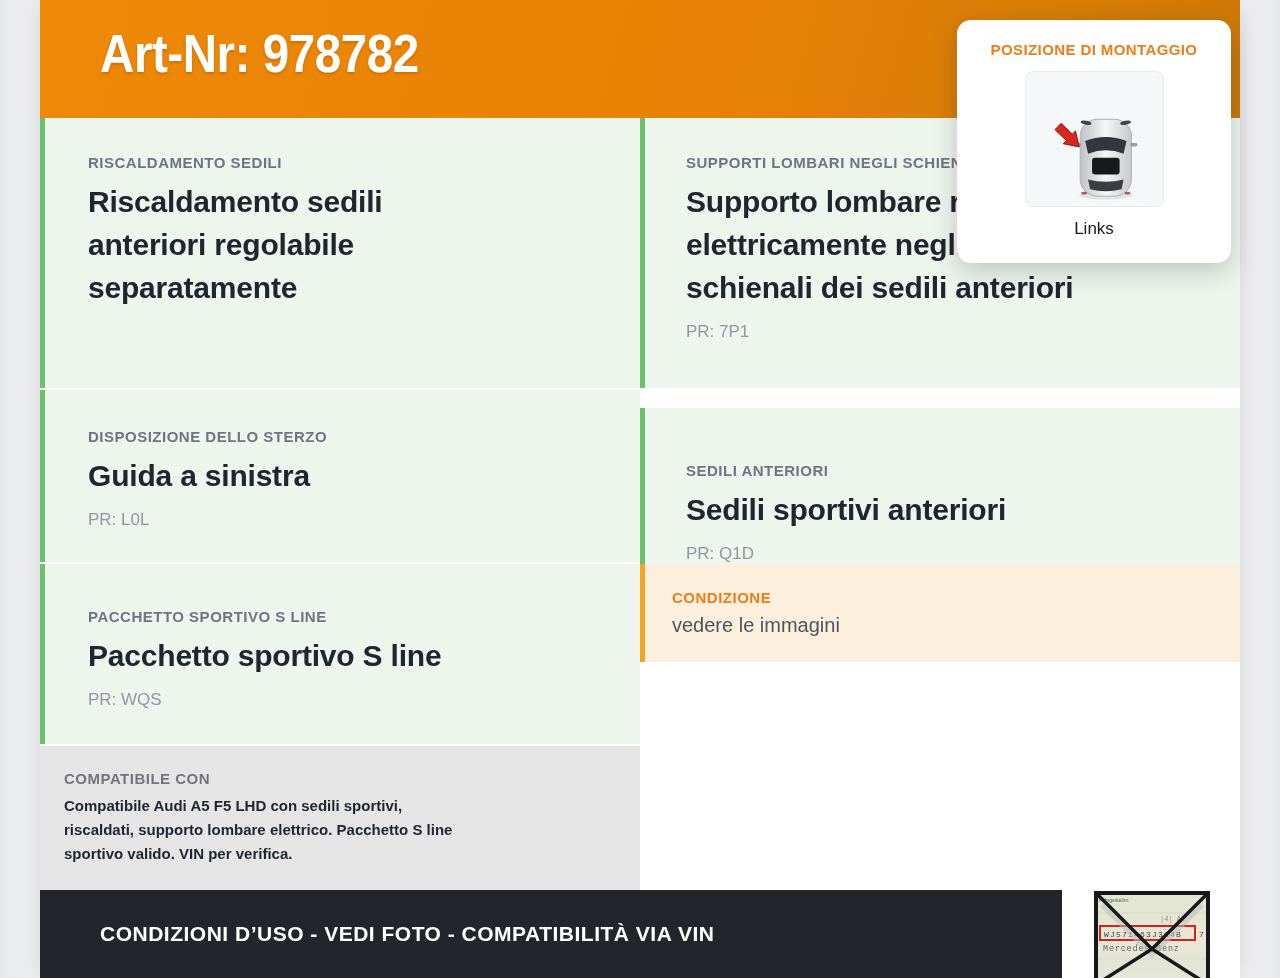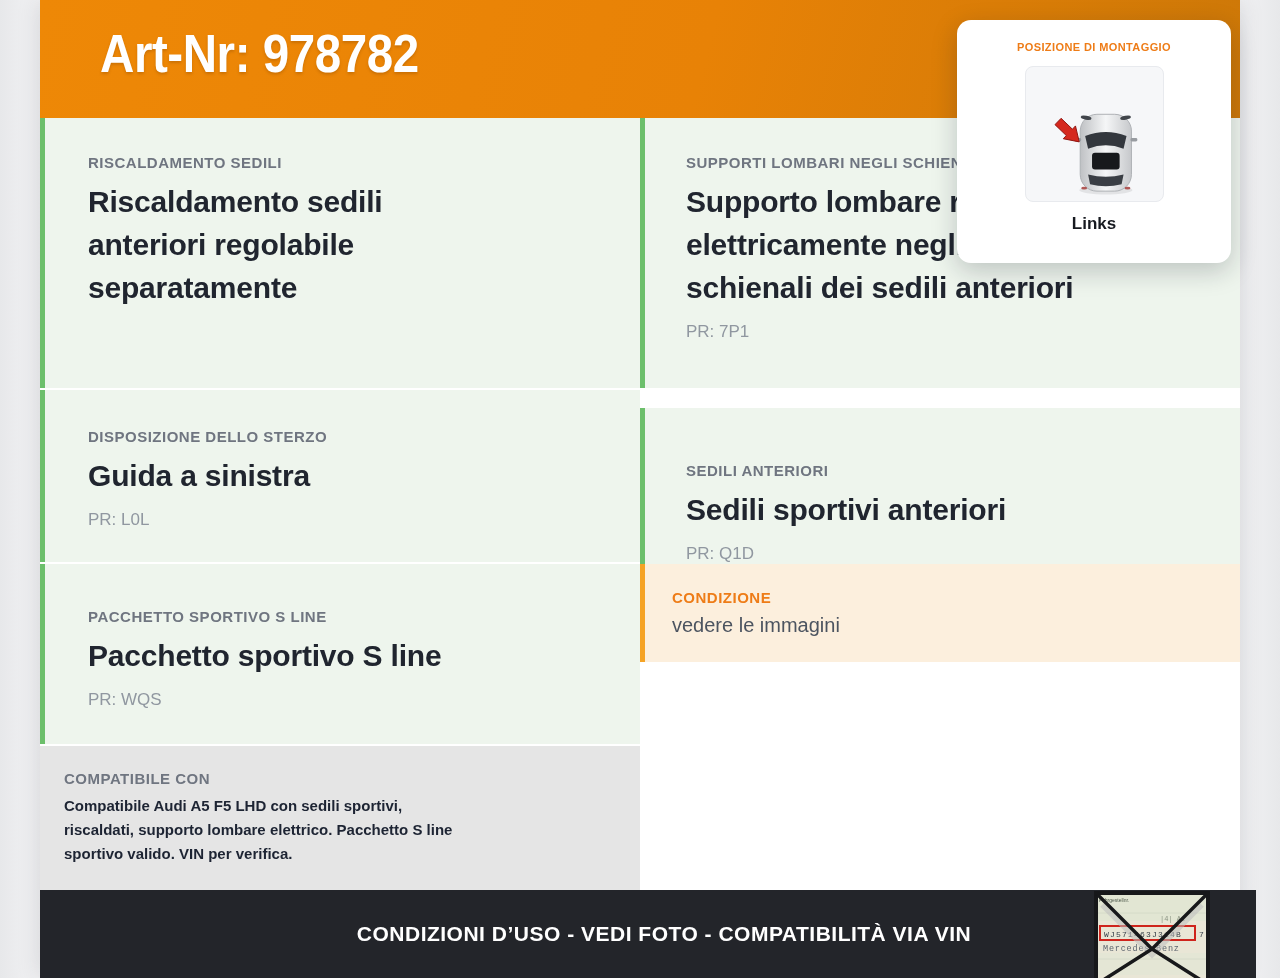--- a/index.html
+++ b/index.html
@@ -24,28 +24,28 @@
     text-shadow:0 2px 3px rgba(120,60,0,.28);
     white-space:nowrap;
   }
   
   .mount-card {
     position:absolute; left:917px; top:20px; width:274px; height:243px;
     background:#ffffff; border-radius:14px; z-index:6;
     box-shadow:0 8px 26px rgba(20,25,35,.22); text-align:center;
   }
   .mount-title {
-    padding-top:21px; font-size:11px; font-weight:800;
+    padding-top:21px; font-size:15px; font-weight:800;
     letter-spacing:.4px; color:var(--accent-orange,#ee7c17);
   }
   .mount-frame {
     width:139px; height:136px; margin:13px auto 0;
     background:#f6f7f9; border:1px solid #e8eaee; border-radius:8px;
   }
-  .mount-value { margin-top:12px; font-size:17px; font-weight:700; color:#171a20; }
+  .mount-value { margin-top:12px; font-size:17px; font-weight:400; color:#171a20; }
   
   .card { position:absolute; width:600px; }
   .green-card {
     background:var(--card-green-bg,#eef5ed);
     border-left:5px solid var(--green,#6cbf6b);
     padding-left:43px;
   }
   .col-right { left:600px; padding-left:41px; }
   .c1 { left:0;   top:118px; height:270px; padding-top:36px; }
   .c2 { top:118px; height:270px; padding-top:36px; }
@@ -75,23 +75,23 @@
     position:absolute; left:0; top:746px; width:600px; height:144px;
     background:#e5e5e5; padding:24px 0 0 24px;
   }
   .compat-label { font-size:15px; font-weight:700; letter-spacing:.5px; color:var(--label-gray,#6f7580); }
   .compat-text {
     margin-top:7px; font-size:15px; font-weight:700; line-height:24px;
     color:#1d2433; white-space:pre-line;
   }
   
   .footer {
-    position:absolute; left:0; top:890px; width:1216px; height:88px;
+    position:absolute; left:0; top:890px; width:1022px; height:88px;
     background:var(--footer-bg,#23252a); z-index:1;
-    display:flex; align-items:center; padding-left:32px;justify-content:center;
+    display:flex; align-items:center; padding-left:60px;
   }
   .footer-text {
     font-size:21px; font-weight:700; letter-spacing:.5px; color:#ffffff; white-space:nowrap;
   }
   
   .doc-thumb { position:absolute; left:1054px; top:891px; width:116px; height:96px; z-index:3; }
 </style>
 </head>
 <body>
 

